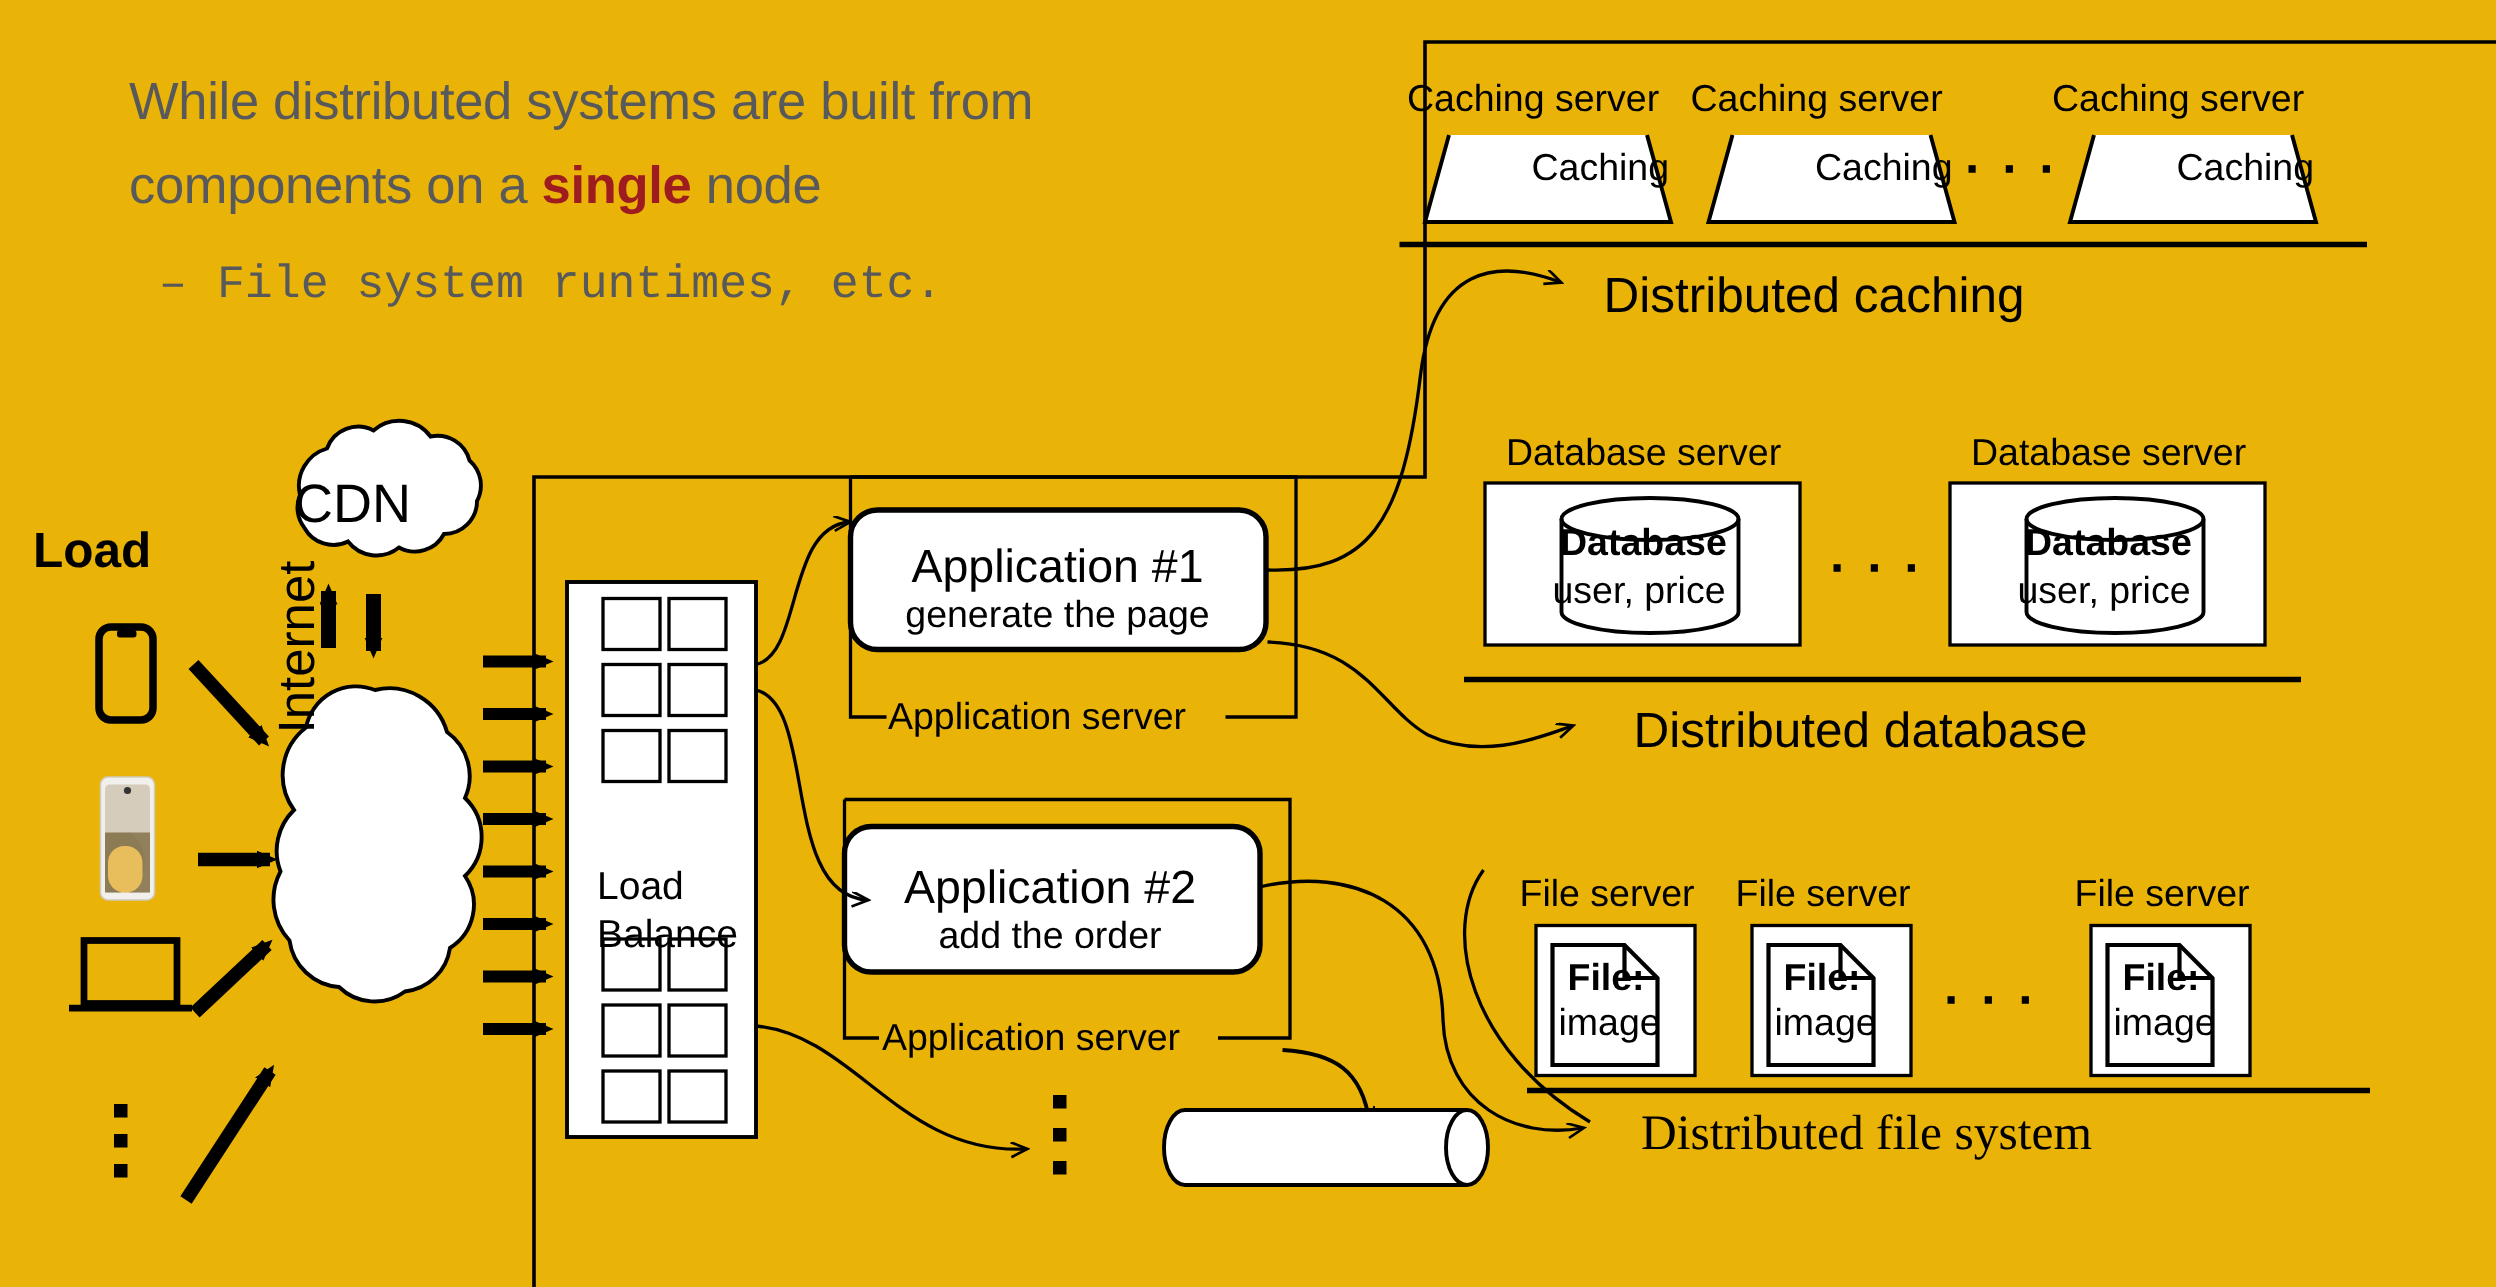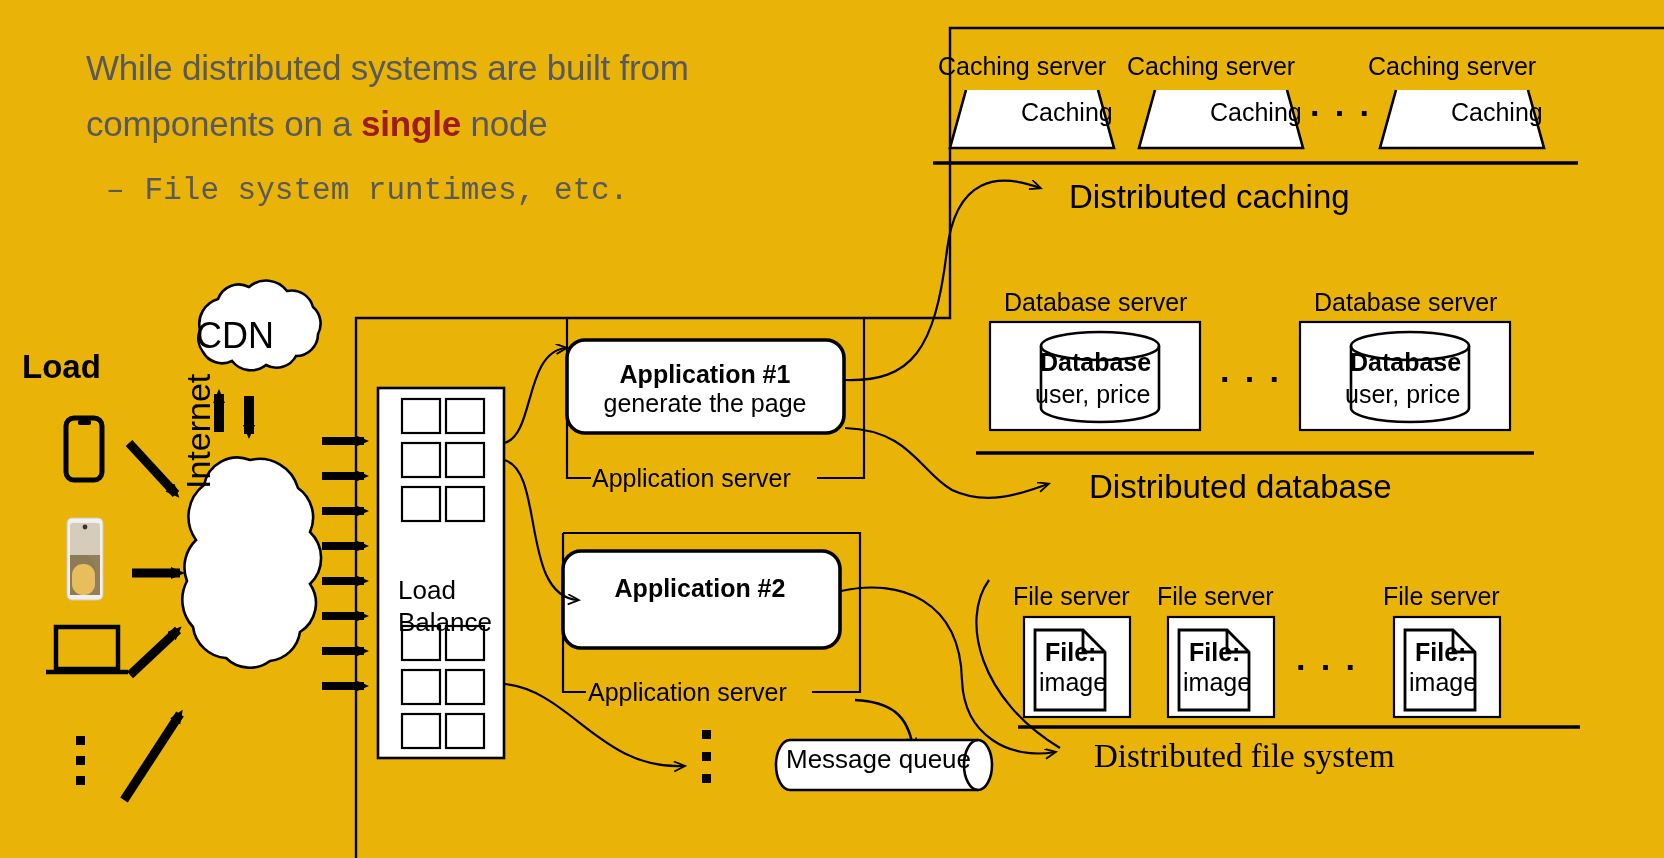--- a/index.html
+++ b/index.html
@@ -89,22 +89,22 @@
     top: 550px;
     font-size: 26px;
     line-height: 32px;
     white-space: normal;
     width: 110px;
     margin-top: 24px;
   }
 
   
   .app-title {
-    font-size: 25px;
-    font-weight: bold;
+    font-size: 31px;
+    font-weight: normal;
     text-align: center;
   }
   .app-sub {
     font-size: 25px;
     text-align: center;
   }
   #app1-text { left: 575px; top: 360px; width: 260px; text-align: center; }
   #app2-text { left: 570px; top: 574px; width: 260px; text-align: center; }
   #app1-server-label { left: 592px; top: 464px; font-size: 25px; }
   #app2-server-label { left: 588px; top: 678px; font-size: 25px; }
@@ -355,24 +355,24 @@
   <div class="txt" id="lb-text"><span>Load</span><br><span>Balance</span></div>
 
   <div class="txt" id="app1-text">
     <div class="app-title">Application #1</div>
     <div class="app-sub">generate the page</div>
   </div>
   <div class="txt" id="app1-server-label">Application server</div>
 
   <div class="txt" id="app2-text">
     <div class="app-title">Application #2</div>
+    <div class="app-sub">add the order</div>
   </div>
   <div class="txt" id="app2-server-label">Application server</div>
 
-  <div class="txt" id="mq-text">Message queue</div>
 
   <div class="txt cache-server-lbl" style="left:938px; top:52px;">Caching server</div>
   <div class="txt cache-body-lbl" style="left:977px; top:98px;">Caching</div>
 
   <div class="txt cache-server-lbl" style="left:1127px; top:52px;">Caching server</div>
   <div class="txt cache-body-lbl" style="left:1166px; top:98px;">Caching</div>
 
   <div class="txt cache-server-lbl dots-h" style="left:1310px; top:94px; font-size:34px; font-weight:bold;">· · ·</div>
 
   <div class="txt cache-server-lbl" style="left:1368px; top:52px;">Caching server</div>

